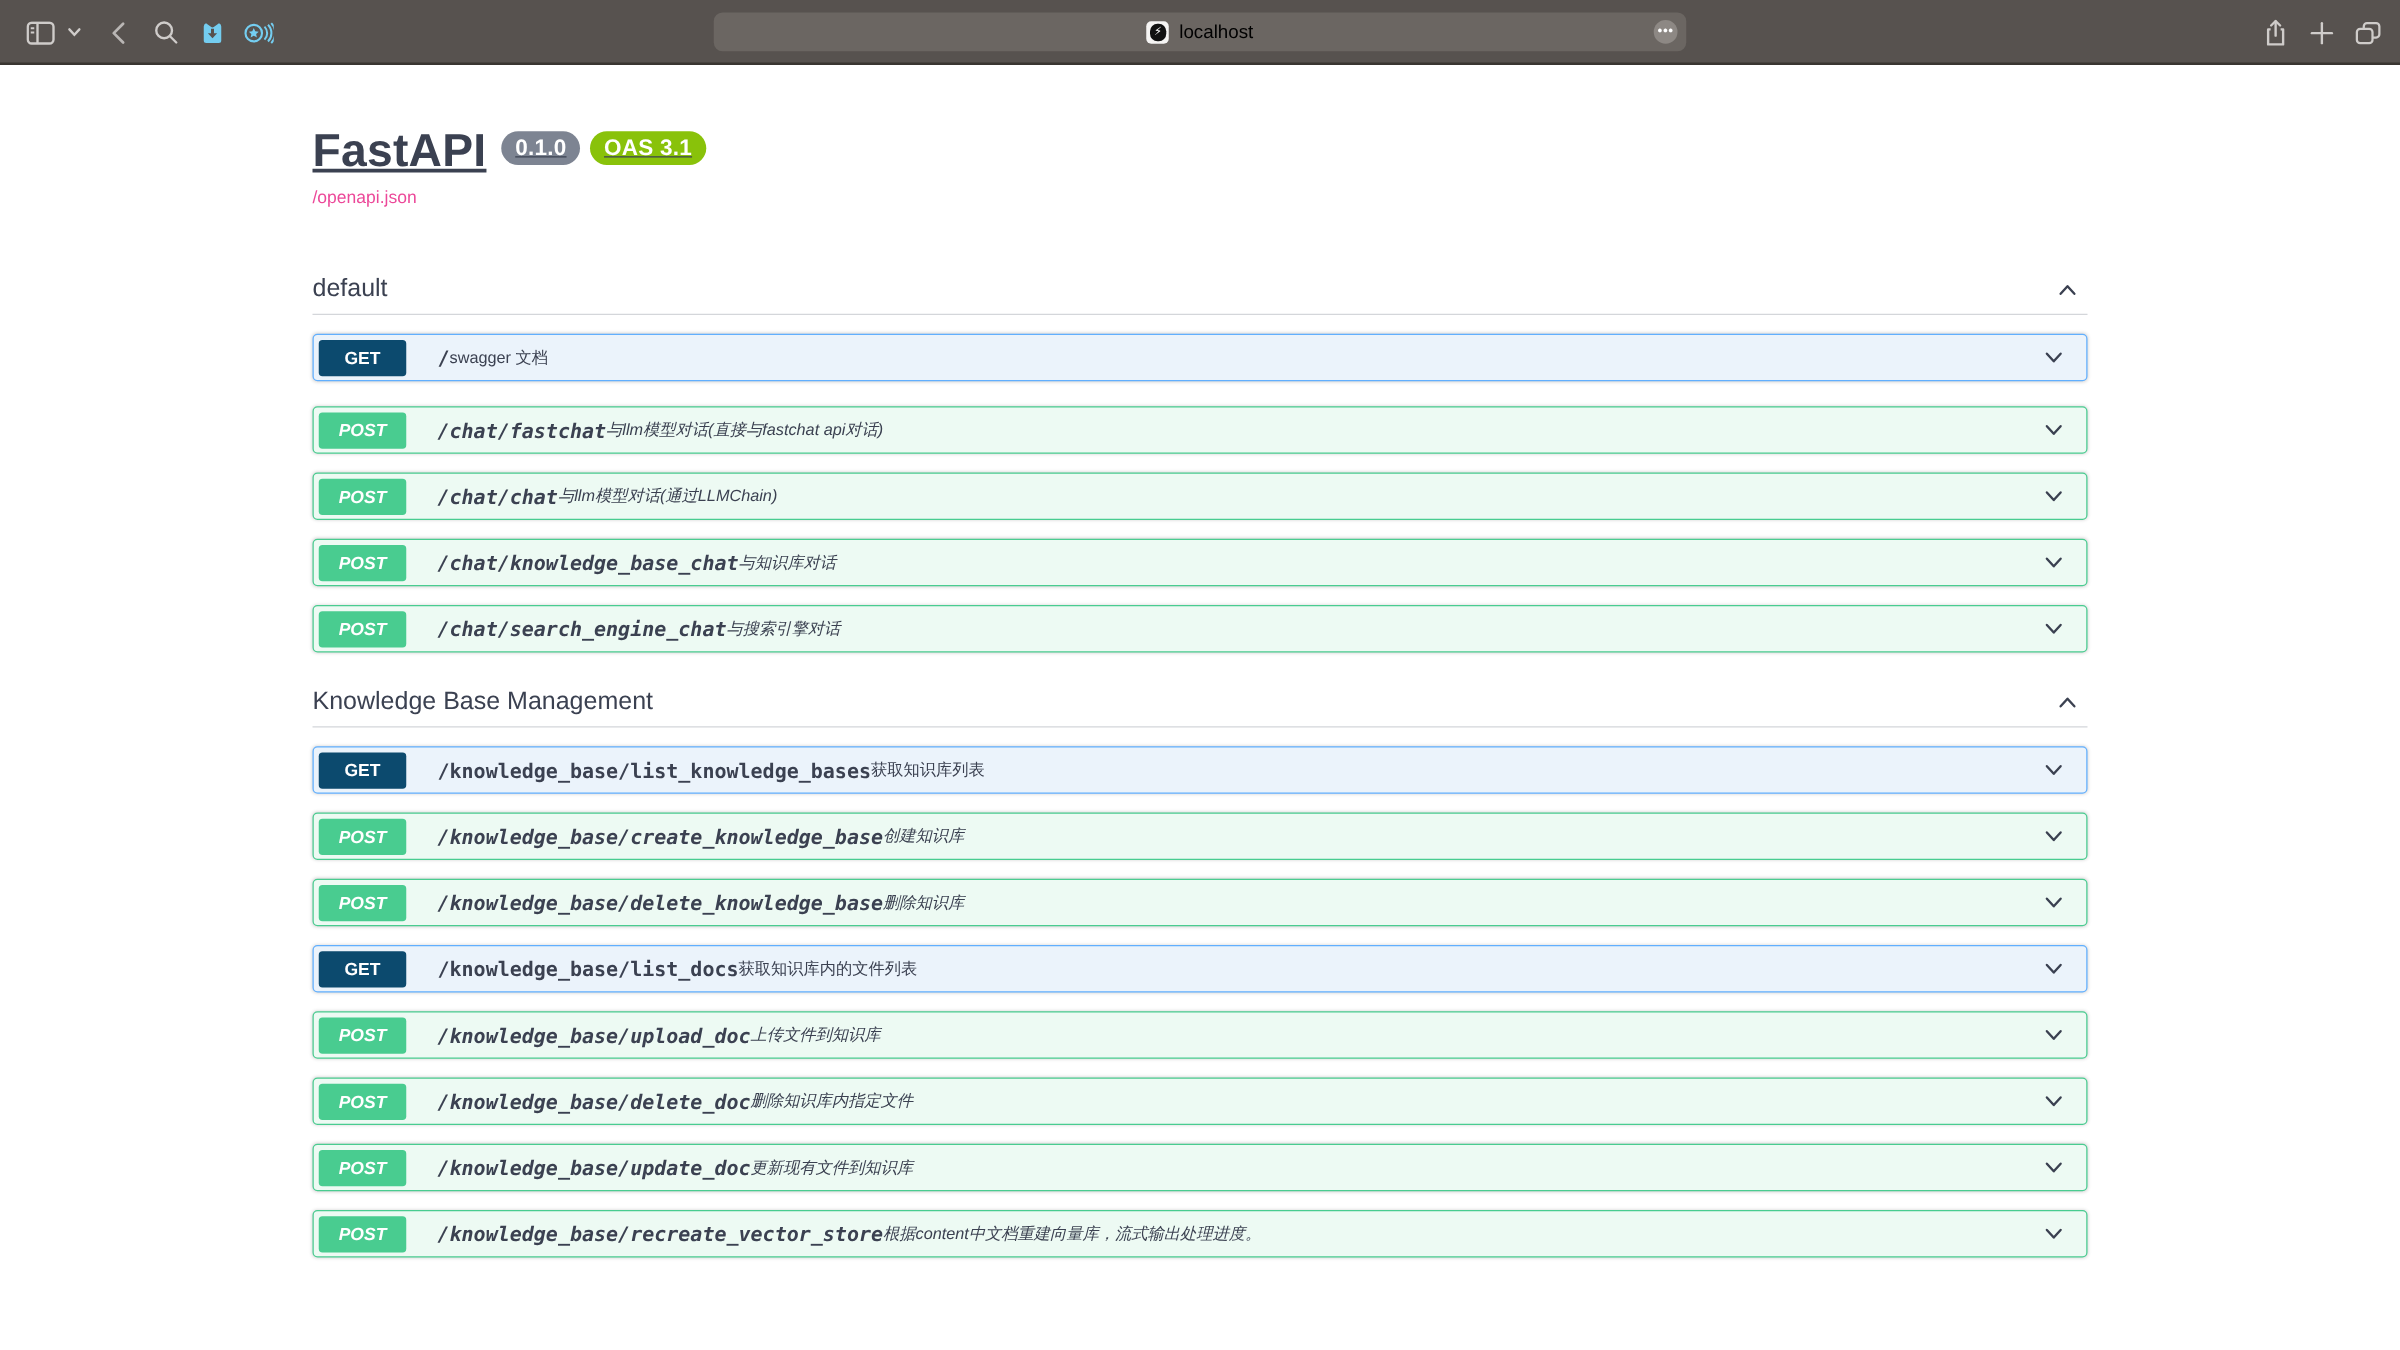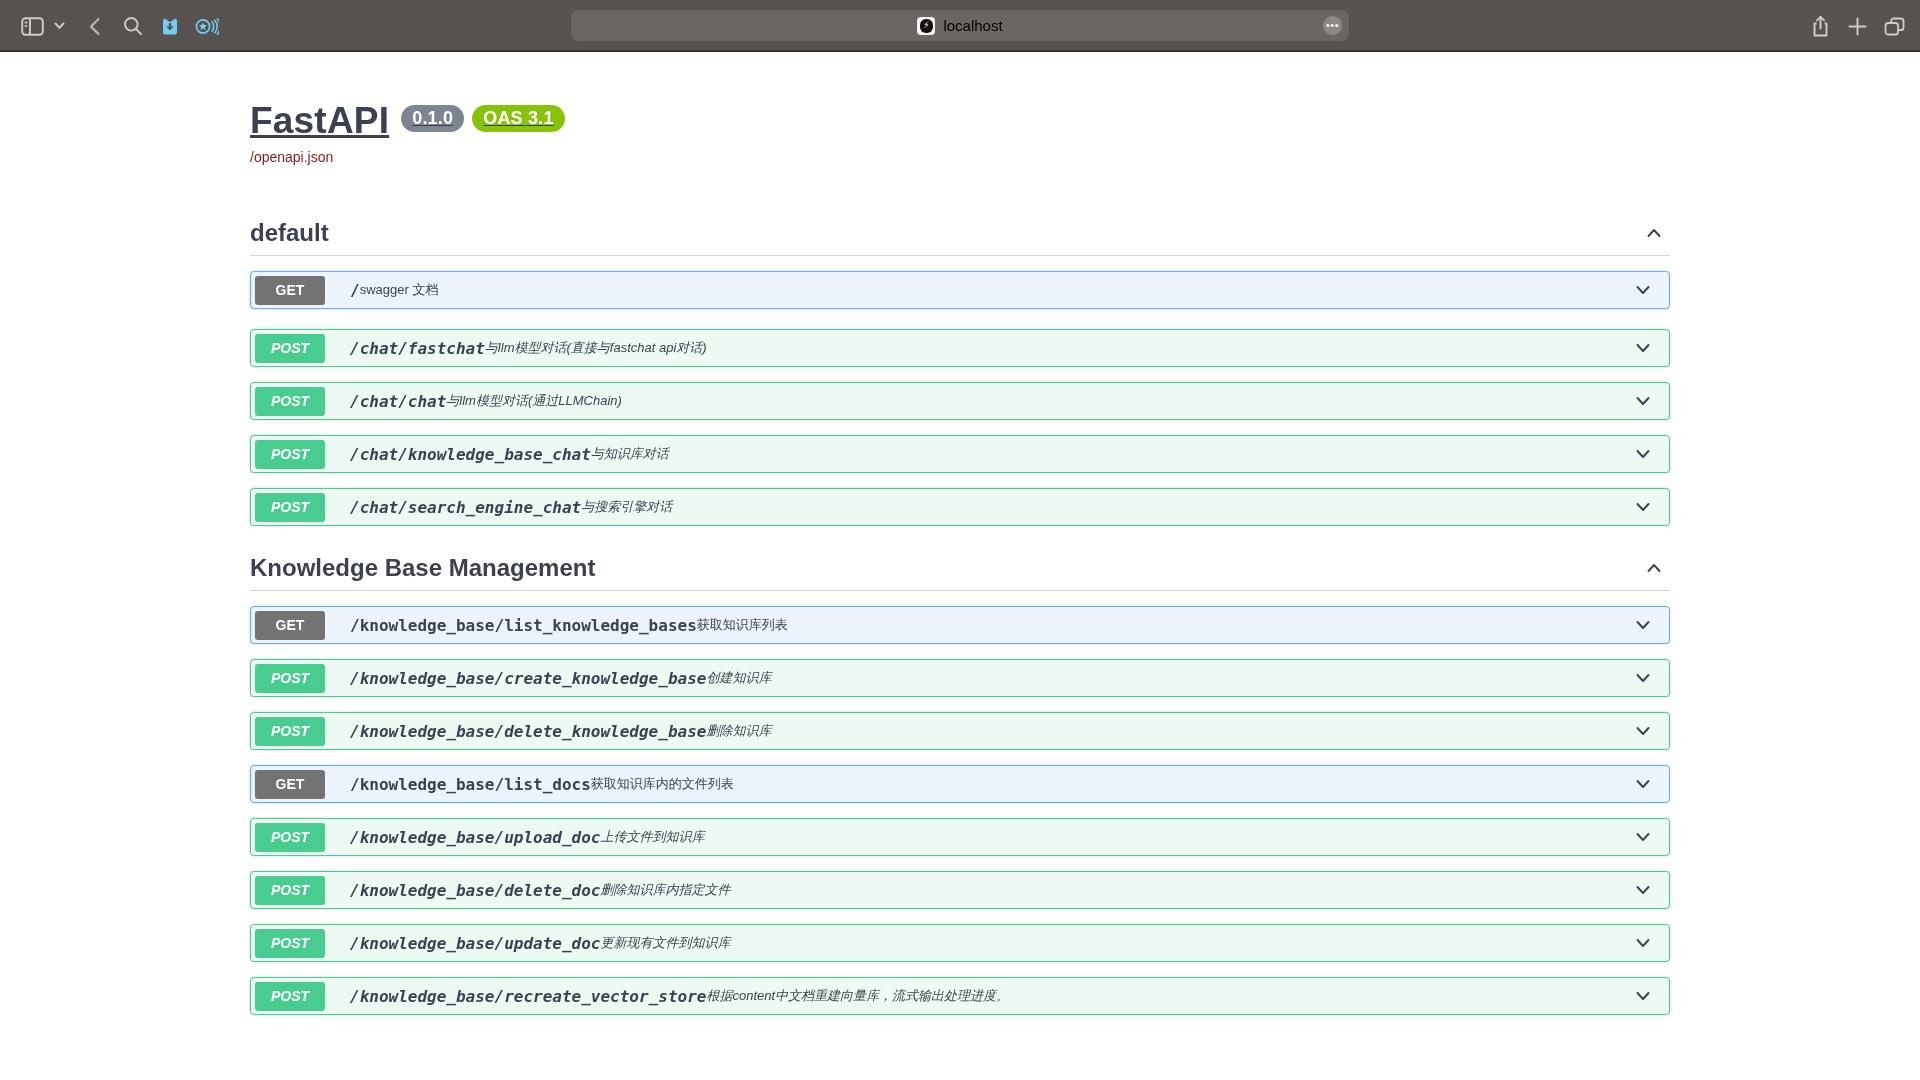--- a/index.html
+++ b/index.html
@@ -47,45 +47,45 @@
     display: flex; align-items: flex-start; gap: 12px; text-decoration: underline;
   }
   .badges { display: flex; gap: 8px; margin-top: 5px; }
   .badge {
     display: inline-block; border-radius: 57px; padding: 3px 11px;
     font-size: 18px; font-weight: bold; color: #fff; line-height: 1.15;
   }
   .badge.version { background: #7d8492; }
   .badge.oas { background: #89c20a; }
   .spec-link {
-    display: inline-block; margin-top: 7px; font-size: 14px; color: #7f1d1d;
+    display: inline-block; margin-top: 7px; font-size: 14px; color: #ec4899;
     text-decoration: none; cursor: pointer;
   }
 
   .tag-section { margin-top: 20px; }
   .tag-section:first-of-type { margin-top: 45px; }
   .tag-header {
     display: flex; align-items: center; justify-content: space-between;
     padding: 8px 0; border-bottom: 1px solid #d4d6da; cursor: pointer;
   }
-  .tag-name { font-size: 24px; font-weight: bold; color: #3b4151; }
+  .tag-name { font-size: 20px; font-weight: normal; color: #3b4151; }
   .icon-btn { background: none; border: none; cursor: pointer; padding: 0 6px; display: flex; align-items: center; }
 
   .opblock {
     margin-top: 15px; height: 38px; border-radius: 4px; border: 1px solid;
     display: flex; align-items: center; padding: 0 10px 0 4px;
     box-shadow: 0 0 3px rgba(0,0,0,.19); cursor: pointer;
   }
   .opblock.get  { background: #ebf3fb; border-color: #61affe; }
   .opblock.post { background: #edfaf3; border-color: #49cc90; font-style: italic; }
   .method {
     min-width: 70px; height: 29px; line-height: 29px; text-align: center;
     border-radius: 3px; color: #fff; font-weight: bold; font-size: 14px;
   }
-  .opblock.get  .method { background: #737373; }
+  .opblock.get  .method { background: #0c4a6e; }
   .opblock.post .method { background: #49cc90; }
   .path {
     font-family: "DejaVu Sans Mono", "Liberation Mono", monospace;
     font-weight: bold; font-size: 16px; color: #3b4151; margin-left: 25px;
     white-space: nowrap;
   }
   .summary { font-size: 13px; color: #3b4151; white-space: nowrap; }
   .expand { margin-left: auto; }
 </style>
 </head>

